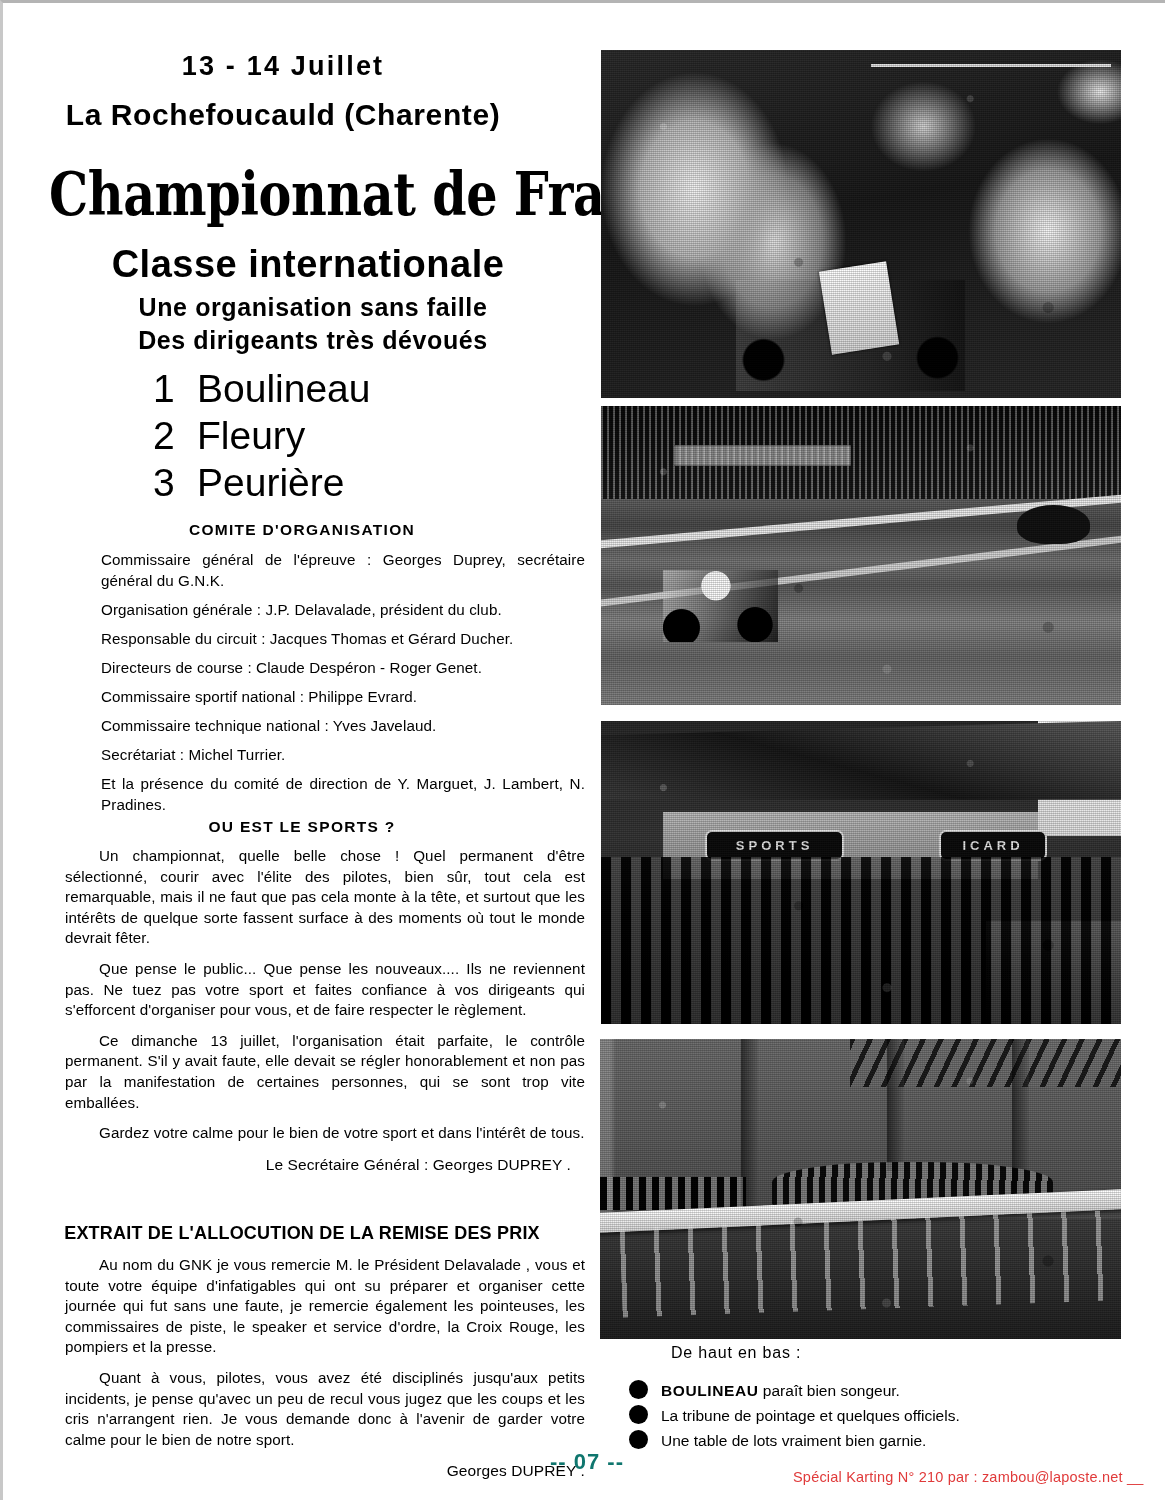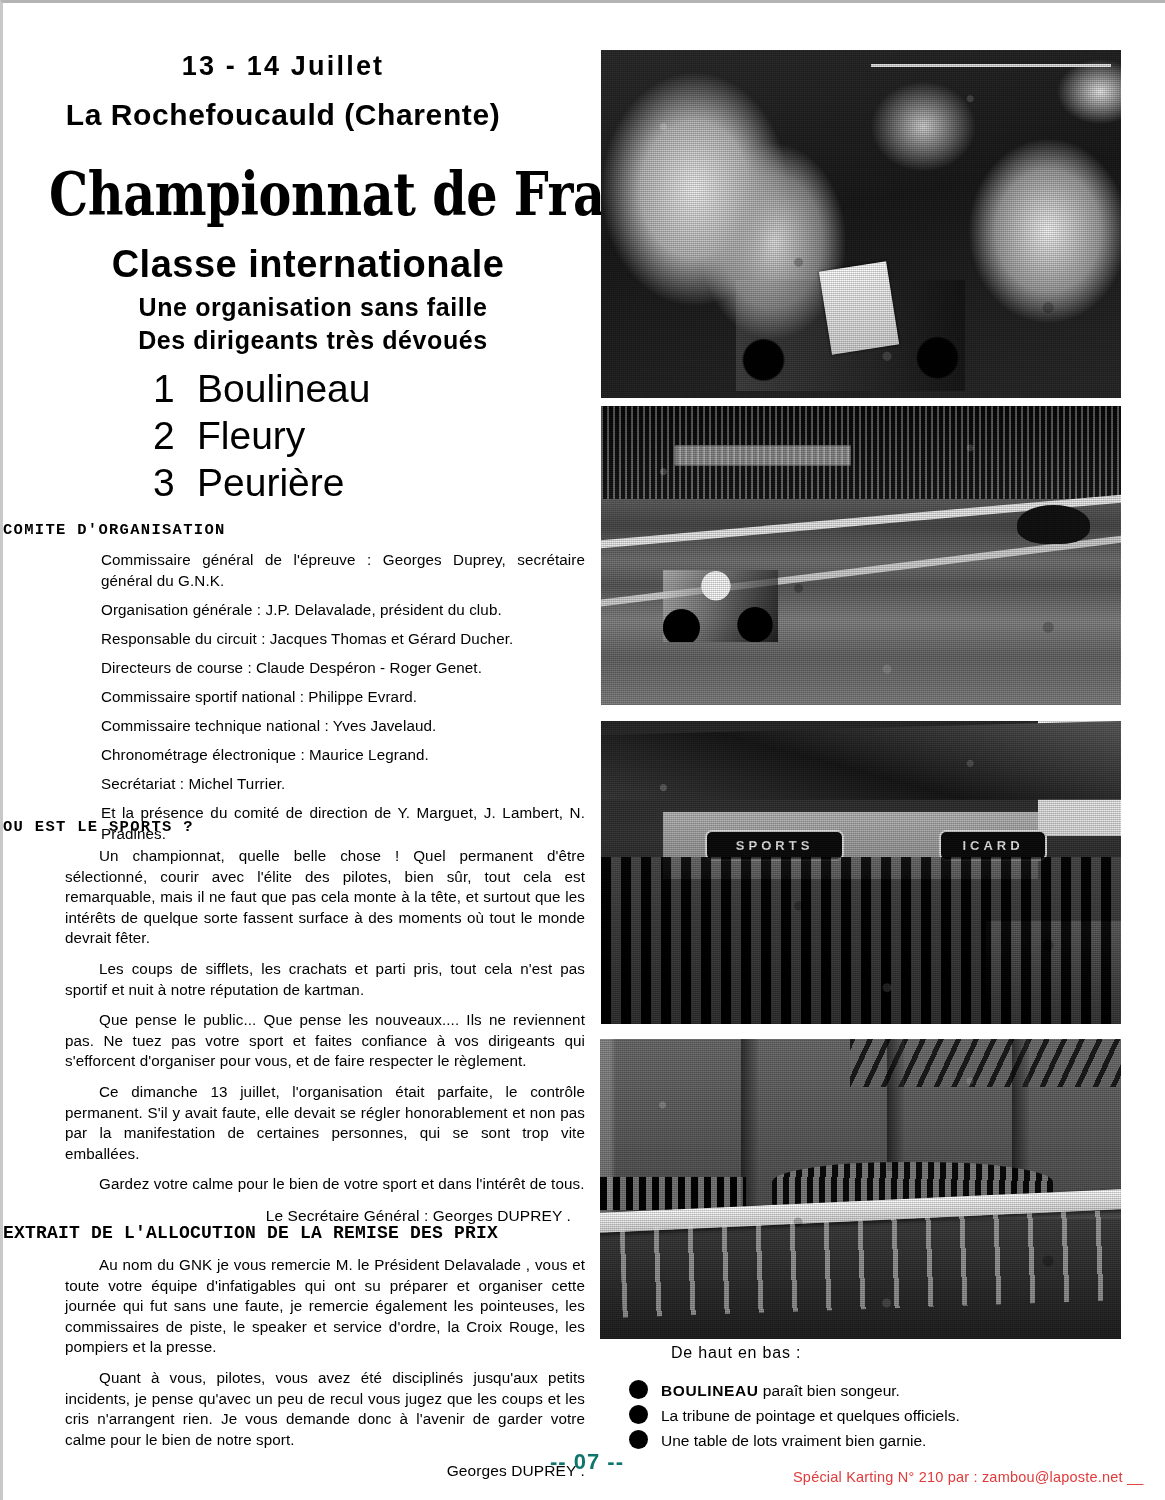--- a/index.html
+++ b/index.html
@@ -46,21 +46,21 @@
     position:absolute;left:0;top:323px;width:620px;text-align:center;
     font-size:25px;font-weight:bold;letter-spacing:0.6px;
   }
   .podium{position:absolute;left:150px;top:362px;width:420px;}
   .podium-row{
     font-size:39px;line-height:1.21;letter-spacing:0px;white-space:nowrap;
   }
   .podium-row .pos{display:inline-block;width:44px;}
 
   .sec-head{
-    font-size:15.5px;font-weight:bold;letter-spacing:1.3px;font-family:Liberation Mono, monospace;
+    font-size:15.5px;font-weight:bold;letter-spacing:1.3px;text-align:center;
   }
   .sec-head.big{font-size:18px;letter-spacing:0.2px;}
 
   .body-text{
     font-size:15.2px;line-height:1.355;text-align:justify;
     letter-spacing:0.1px;
   }
   .body-text p{margin:0 0 10px 0;}
   .body-text p.ind{text-indent:34px;}
   .signature{text-align:right;font-size:15.5px;margin-top:6px;}
@@ -234,30 +234,28 @@
 
     <div id="head-comite" class="sec-head">COMITE D'ORGANISATION</div>
 
     <div id="committee" class="body-text">
       <div class="line">Commissaire général de l'épreuve : Georges Duprey, secrétaire général du G.N.K.</div>
       <div class="line">Organisation générale : J.P. Delavalade, président du club.</div>
       <div class="line">Responsable du circuit : Jacques Thomas et Gérard Ducher.</div>
       <div class="line">Directeurs de course : Claude Despéron - Roger Genet.</div>
       <div class="line">Commissaire sportif national : Philippe Evrard.</div>
       <div class="line">Commissaire technique national : Yves Javelaud.</div>
-      <div class="line">Chronométrage électronique : Maurice Legrand.</div>
       <div class="line">Secrétariat : Michel Turrier.</div>
       <div class="line">Et la présence du comité de direction de Y. Marguet, J. Lambert, N. Pradines.</div>
     </div>
 
     <div id="head-ouest" class="sec-head">OU EST LE SPORTS ?</div>
 
     <div id="sport-body" class="body-text">
       <p class="ind">Un championnat, quelle belle chose ! Quel permanent d'être sélectionné, courir avec l'élite des pilotes, bien sûr, tout cela est remarquable, mais il ne faut que pas cela monte à la tête, et surtout que les intérêts de quelque sorte fassent surface à des moments où tout le monde devrait fêter.</p>
-      <p class="ind">Les coups de sifflets, les crachats et parti pris, tout cela n'est pas sportif et nuit à notre réputation de kartman.</p>
       <p class="ind">Que pense le public... Que pense les nouveaux.... Ils ne reviennent pas. Ne tuez pas  votre sport et faites confiance à vos dirigeants qui s'efforcent d'organiser  pour vous, et de faire respecter le règlement.</p>
       <p class="ind">Ce dimanche 13 juillet, l'organisation était parfaite, le contrôle permanent. S'il y avait faute, elle devait se régler honorablement et non pas par la manifestation de certaines personnes, qui se sont trop vite emballées.</p>
       <p class="ind">Gardez votre calme pour le bien de votre sport et dans l'intérêt de tous.</p>
       <div class="signature mid">Le Secrétaire Général : Georges DUPREY .</div>
     </div>
 
     <div id="head-extrait" class="sec-head big">EXTRAIT DE L'ALLOCUTION DE LA REMISE DES PRIX</div>
 
     <div id="extrait-body" class="body-text">
       <p class="ind">Au nom du GNK je vous remercie M. le Président Delavalade , vous et toute votre équipe d'infatigables qui ont su préparer et organiser cette journée qui fut sans une faute, je remercie également les pointeuses, les commissaires de piste, le speaker et service d'ordre, la Croix Rouge, les pompiers et la presse.</p>

